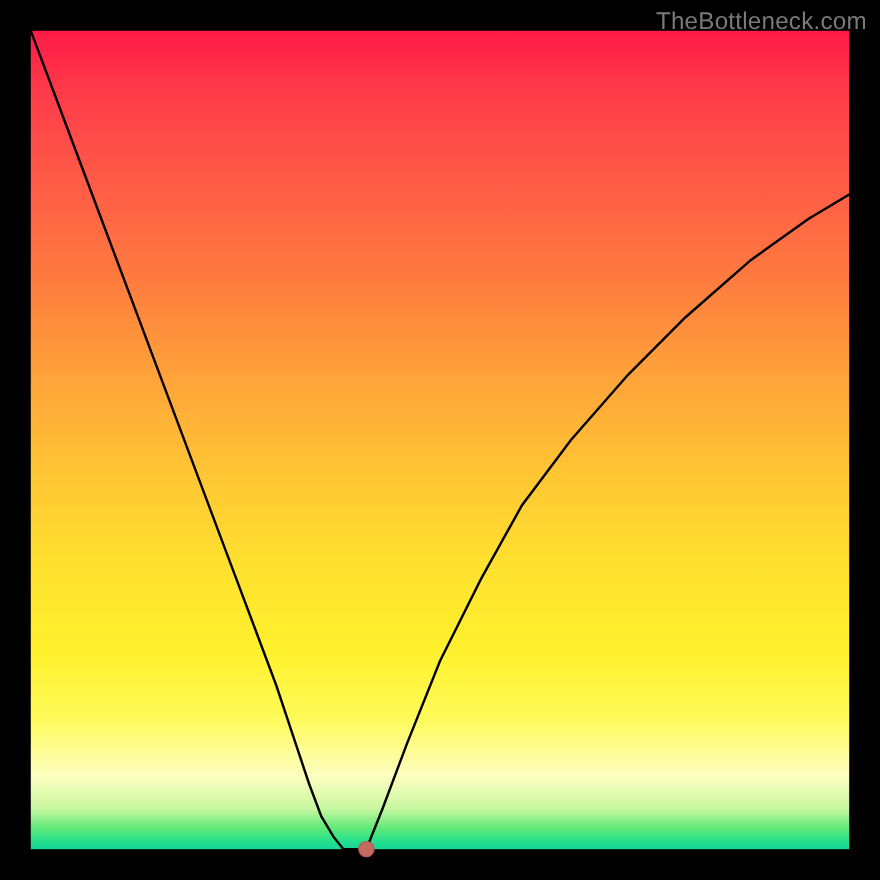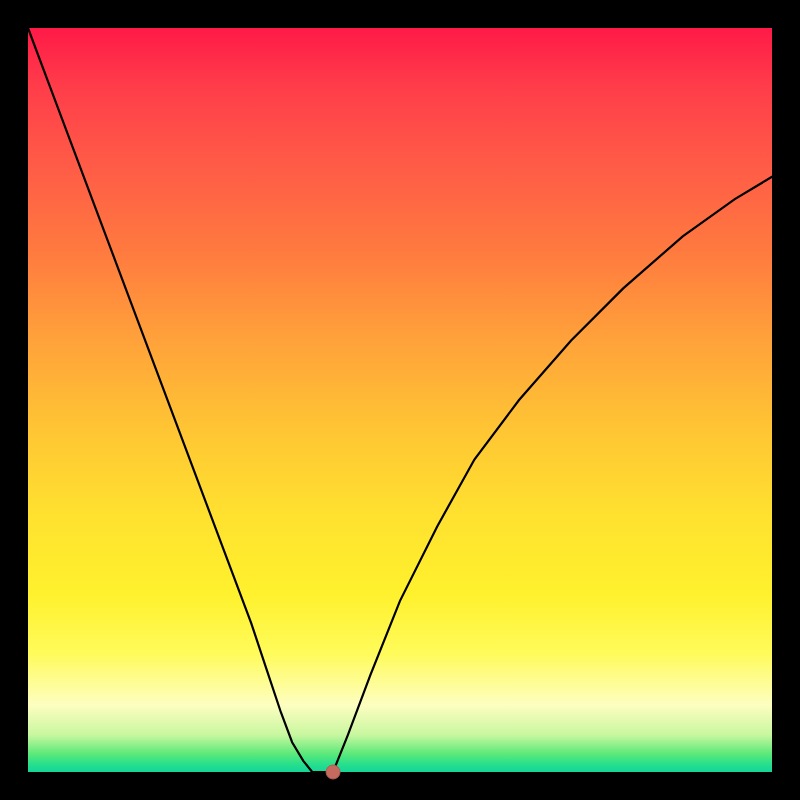--- a/index.html
+++ b/index.html
@@ -72,20 +72,21 @@
     fill: #c56a5e;
     stroke: #b55a50;
     stroke-width: 1;
   }
 </style>
 </head>
 <body>
 
 <div class="frame">
 
+  <div class="watermark">TheBottleneck.com</div>
 
   <div class="plot">
     <svg class="curve" viewBox="0 0 744 744">
       <path id="path-left" d="M0.00 0.00 L22.32 59.52 L44.64 119.04 L66.96 178.56 L89.28 238.08 L111.60 297.60 L133.92 357.12 L156.24 416.64 L178.56 476.16 L200.88 535.68 L223.20 595.20 L238.08 639.84 L252.96 684.48 L264.12 714.24 L275.28 732.84 L284.21 744.00"></path>
       <path id="path-flat" d="M284.21 744.00 L293.88 744.00 L305.04 744.00"></path>
       <path id="path-right" d="M305.04 744.00 L319.92 706.80 L342.24 647.28 L372.00 572.88 L409.20 498.48 L446.40 431.52 L491.04 372.00 L543.12 312.48 L595.20 260.40 L654.72 208.32 L706.80 171.12 L744.00 148.80"></path>
       <circle class="dot" id="marker-dot" cx="305.04" cy="744.00" r="7"></circle>
     </svg>
   </div>
 

